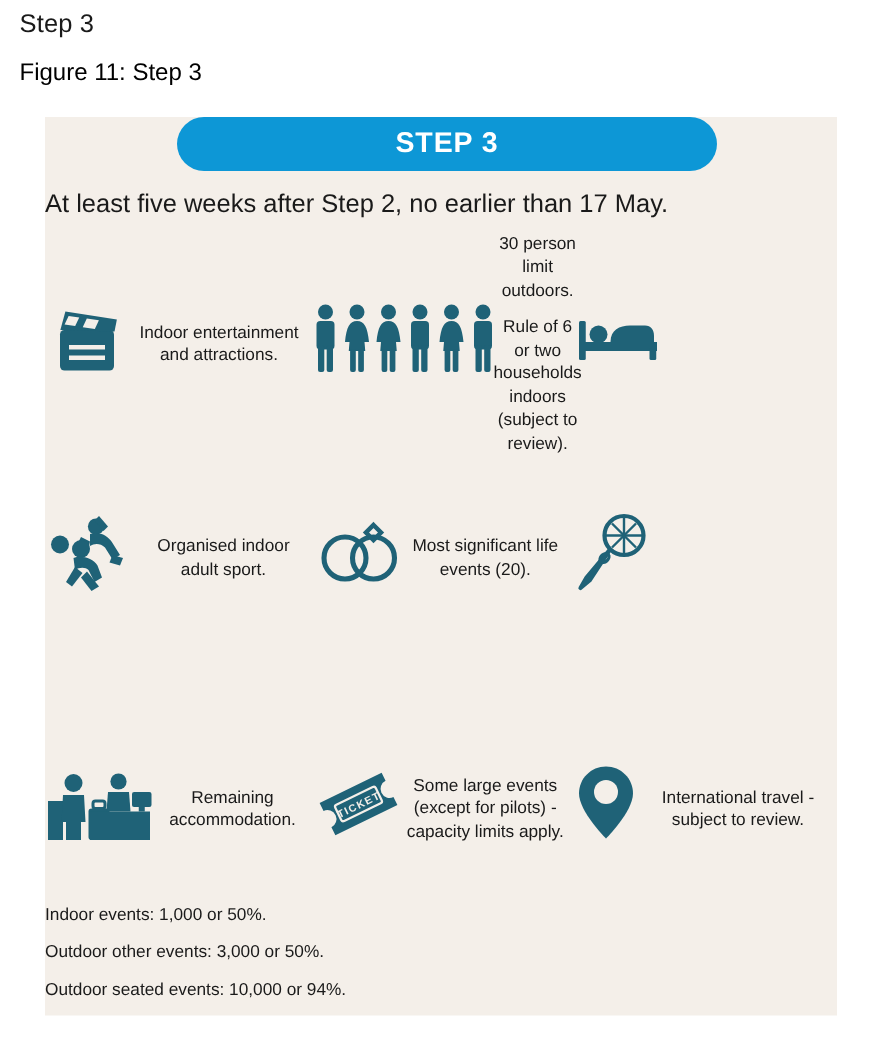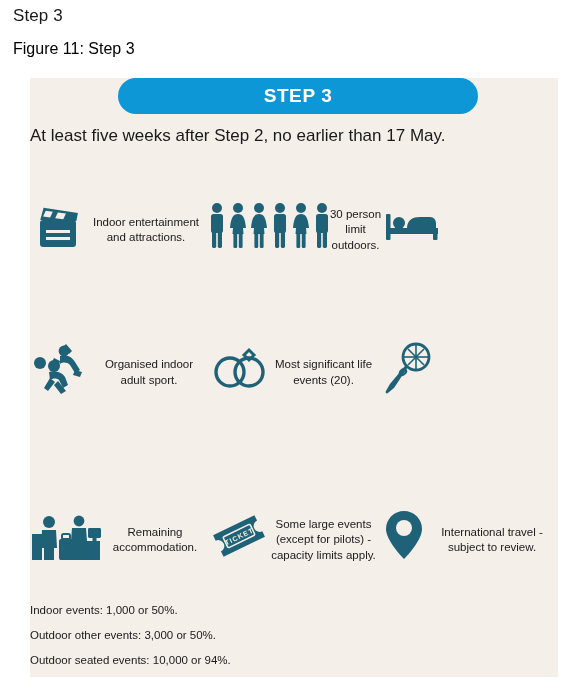--- a/index.html
+++ b/index.html
@@ -216,20 +216,21 @@
                 <circle cx="9" cy="6" r="5"></circle>
                 <rect x="3" y="12" width="12" height="19" rx="2.5"></rect>
                 <rect x="4" y="28" width="4.2" height="18" rx="1.4"></rect>
                 <rect x="9.8" y="28" width="4.2" height="18" rx="1.4"></rect>
               </g>
             </g>
           </svg>
         </div>
         <div class="cell-text">
           <p>30 person limit outdoors.</p>
+          <p>Rule of 6 or two households indoors (subject to review).</p>
         </div>
       </div>
 
       <div class="cell cell-right">
         <div class="cell-icon">
           <svg class="icon-svg" width="60" height="40" viewBox="0 0 60 40">
             <g fill="#1f6277">
               <rect x="4" y="8" width="4.5" height="26" rx="1"></rect>
               <circle cx="17" cy="17" r="6"></circle>
               <path d="M25 22 C25 14 31 11 38 11 L48 11 C52 11 54 14 54 18 L54 22 Z"></path>

